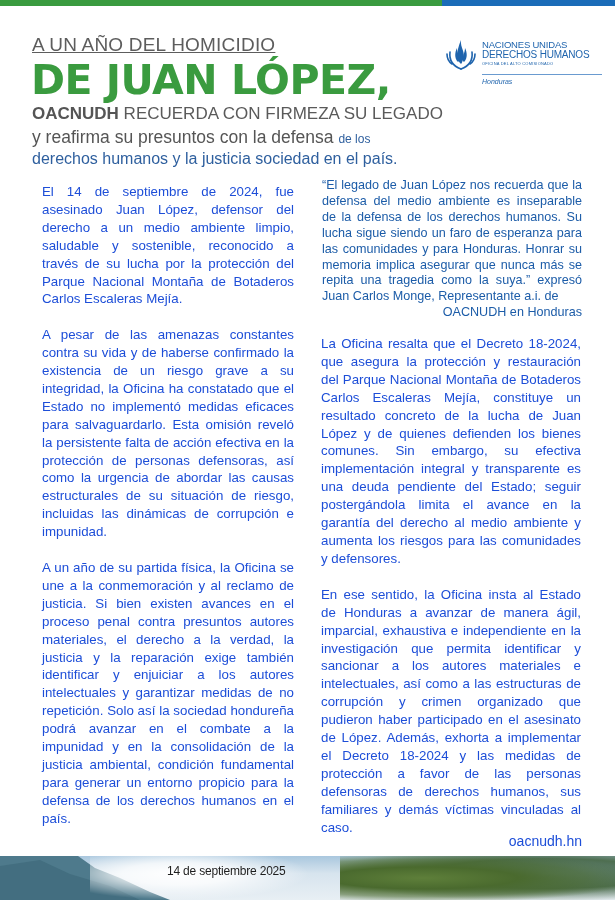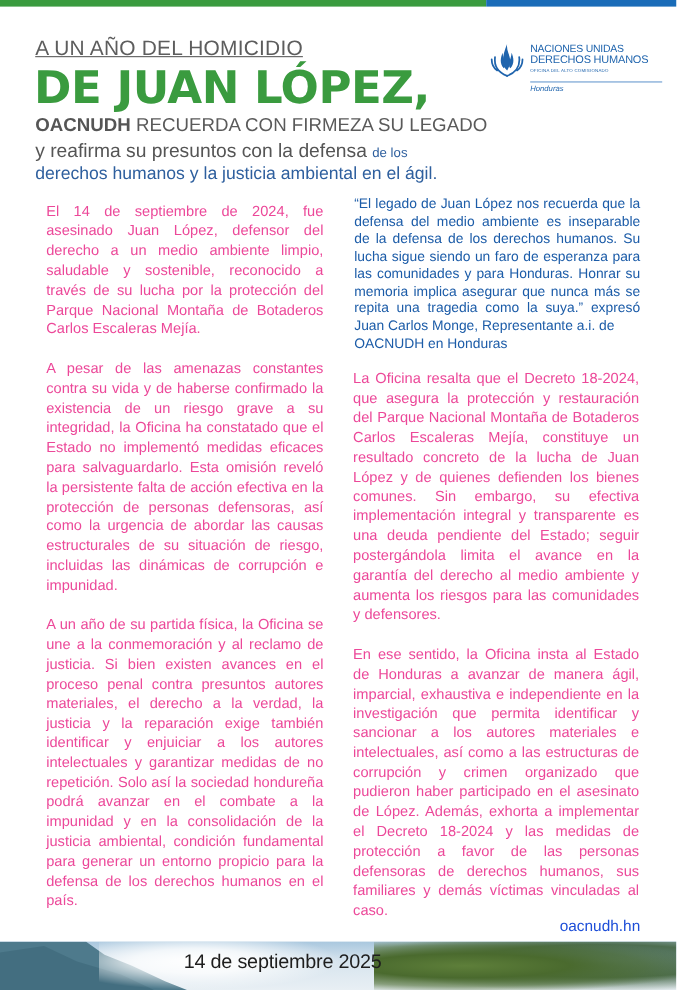--- a/index.html
+++ b/index.html
@@ -20,55 +20,55 @@
     .sub3 { position: absolute; left: 32px; top: 150px; font-size: 16px; color: #2e5f9e; white-space: nowrap; }
 
     .logo { position: absolute; left: 444px; top: 36px; width: 170px; height: 60px; }
     .logo .emblem { position: absolute; left: 0; top: 0; width: 34px; height: 36px; }
     .logo .l1 { position: absolute; left: 38px; top: 3px; font-size: 9.5px; color: #1f64ad; letter-spacing: -0.2px; }
     .logo .l2 { position: absolute; left: 38px; top: 13px; font-size: 10px; color: #1f64ad; font-weight: normal; letter-spacing: -0.2px; }
     .logo .l3 { position: absolute; left: 38px; top: 25px; font-size: 4px; color: #1f64ad; letter-spacing: 0.2px; }
     .logo .rule { position: absolute; left: 38px; top: 38px; width: 120px; height: 1px; background: #6a9bd0; }
     .logo .l4 { position: absolute; left: 38px; top: 42px; font-size: 7px; color: #1f64ad; font-style: italic; }
 
-    .col { position: absolute; font-family: "Liberation Sans", sans-serif; font-size: 13.3px; line-height: 17.9px; color: #ec4899; text-align: justify; }
+    .col { position: absolute; font-family: "Liberation Sans", sans-serif; font-size: 13.3px; line-height: 17.9px; color: #1d4ed8; text-align: justify; }
     .col p { margin-bottom: 17.9px; text-align: justify; }
     .col-left { left: 42px; top: 183px; width: 252px; }
     .col-right { left: 321px; top: 335px; width: 260px; }
     .col-right p { margin-bottom: 18px; }
 
     .quote { position: absolute; left: 322px; top: 178px; width: 260px; font-size: 12.6px; line-height: 15.9px; color: #1c5ca8; font-weight: normal; text-align: justify; }
-    .quote .attr { text-align: left; display: block; }
+    .quote .attr { text-align: right; display: block; }
 
     .site { position: absolute; right: 33px; top: 833px; font-size: 14px; color: #1d4ed8; }
 
     .footer { position: absolute; left: 0; top: 856px; width: 615px; height: 44px; overflow: hidden;
       background: linear-gradient(180deg, #a9c7de 0%, #d7e4ee 40%, #e8eff4 100%); }
     .footer .mountain { position: absolute; left: 0; top: 0; width: 170px; height: 44px; }
     .footer .clouds { position: absolute; left: 90px; top: 0; width: 220px; height: 44px;
       background: radial-gradient(ellipse at 40% 40%, #ffffff 0%, rgba(255,255,255,0.8) 30%, rgba(255,255,255,0) 70%); }
     .footer .tree { position: absolute; left: 340px; top: 0; width: 275px; height: 44px;
       background: radial-gradient(ellipse at 30% 50%, #5e7f3a 0%, #4a6a2e 35%, rgba(74,106,46,0.6) 60%, rgba(74,106,46,0) 80%),
                   radial-gradient(ellipse at 75% 40%, #6a8a8a 0%, #4e6e50 40%, rgba(90,120,90,0) 75%); }
-    .footer .date { position: absolute; left: 167px; top: 8px; font-size: 18px; color: #1e1e1e; letter-spacing: -0.2px; }
+    .footer .date { position: absolute; left: 167px; top: 8px; font-size: 12px; color: #1e1e1e; letter-spacing: -0.2px; }
   </style>
 </head>
 <body>
 
 <div class="topbar">
   <div class="green"></div>
   <div class="blue"></div>
 </div>
 
 <div class="header-eyebrow">A UN AÑO DEL HOMICIDIO</div>
 <div class="header-title">DE JUAN LÓPEZ,</div>
 
 <div class="sub1"><b>OACNUDH</b><span> RECUERDA CON FIRMEZA SU LEGADO</span></div>
 <div class="sub2"><span>y reafirma su presuntos con la defensa </span><span class="blue">de los</span></div>
-<div class="sub3">derechos humanos y la justicia ambiental en el ágil.</div>
+<div class="sub3">derechos humanos y la justicia sociedad en el país.</div>
 
 <div class="logo">
   <svg class="emblem" viewBox="0 0 34 36">
     <g fill="none" stroke="#1f64ad" stroke-width="1.6" stroke-linecap="round">
       <path d="M17 33 C9 30 5 24 6 16"></path>
       <path d="M17 33 C25 30 29 24 28 16"></path>
       <path d="M8 28 C5 26 3 22 3 18"></path>
       <path d="M26 28 C29 26 31 22 31 18"></path>
     </g>
     <g fill="#1f64ad">

